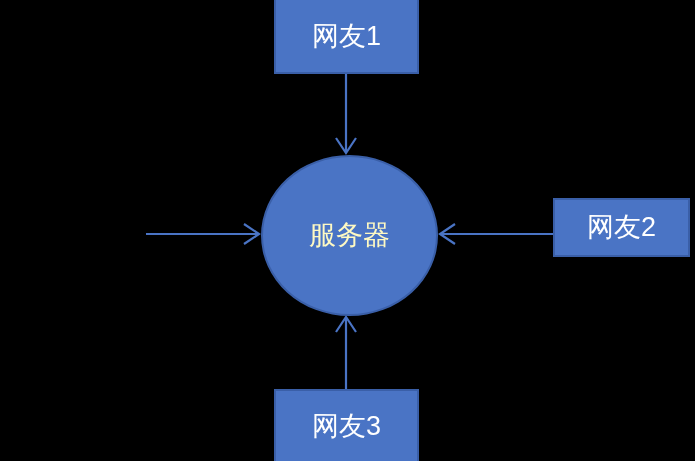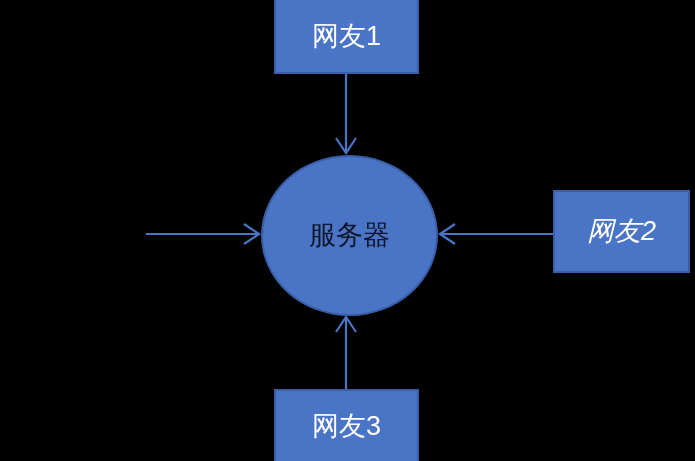--- a/index.html
+++ b/index.html
@@ -32,29 +32,29 @@
   }
   .node-ellipse {
     position: absolute;
     box-sizing: border-box;
     background: #4a74c5;
     border: 2px solid #3a5fa8;
     border-radius: 50%;
     display: flex;
     align-items: center;
     justify-content: center;
-    color: #0f172a;
+    color: #fef9c3;
     font-size: 27px;
     line-height: 1;
     white-space: nowrap;
   }
   
   #box-top    { left: 274px; top: -2px;  width: 145px; height: 76px; }
   #box-left   { left: 3px;   top: 198px; width: 143px; height: 71px; }
-  #box-right  { left: 553px; top: 190px; width: 137px; height: 83px; font-style: italic; }
+  #box-right  { left: 553px; top: 198px; width: 137px; height: 59px; }
   #box-bottom { left: 274px; top: 389px; width: 145px; height: 74px; }
   #ellipse-server { left: 261px; top: 155px; width: 177px; height: 161px; }
 
   #box-left .node-label { padding-right: 28px; }
 
   .arrow-layer {
     position: absolute;
     left: 0;
     top: 0;
     width: 695px;

